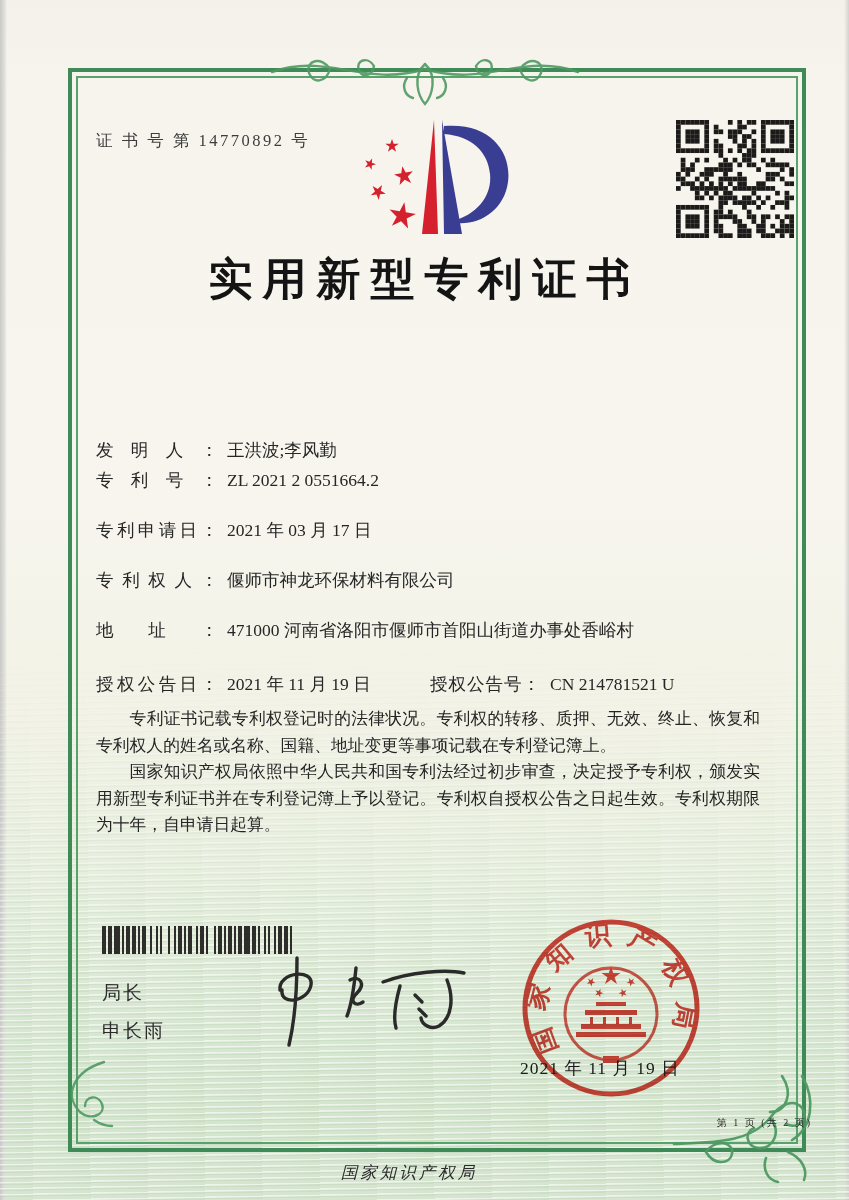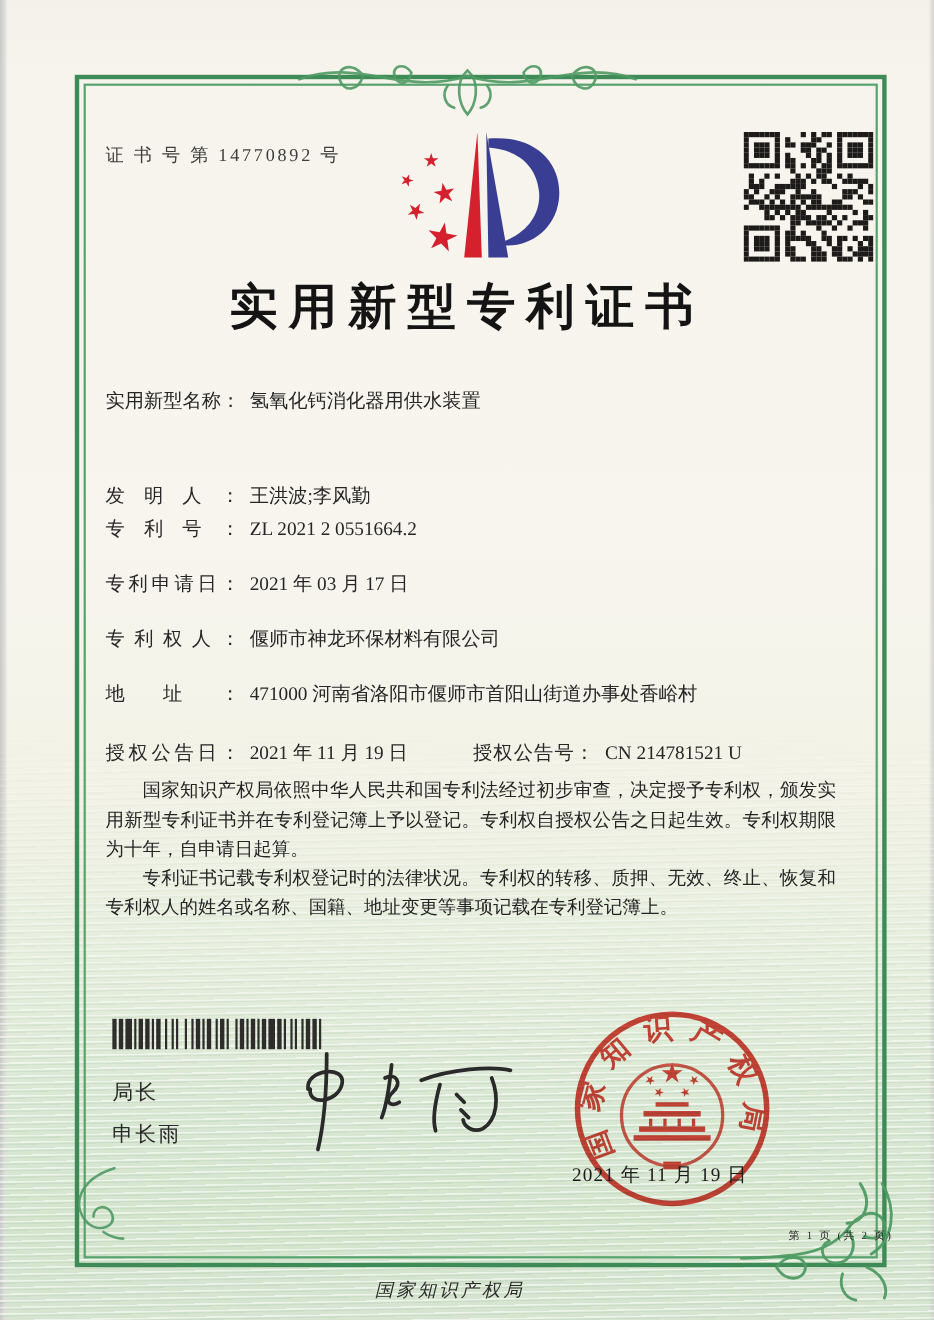--- a/index.html
+++ b/index.html
@@ -413,23 +413,20 @@
       <rect x="24" y="76" width="4" height="4" fill="#1c1b1a"></rect>
       <rect x="24" y="80" width="4" height="4" fill="#1c1b1a"></rect>
       <rect x="24" y="84" width="4" height="4" fill="#1c1b1a"></rect>
       <rect x="24" y="88" width="4" height="4" fill="#1c1b1a"></rect>
       <rect x="24" y="92" width="4" height="4" fill="#1c1b1a"></rect>
       <rect x="24" y="96" width="4" height="4" fill="#1c1b1a"></rect>
     </svg>
 
   <div class="title">实用新型专利证书</div>
 
-  <div class="row r1">
-    <span class="f-label">实用新型名称：</span><span class="f-value">氢氧化钙消化器用供水装置</span>
-  </div>
   <div class="row r2">
     <span class="f-label">发明人：</span><span class="f-value">王洪波;李风勤</span>
   </div>
   <div class="row r3">
     <span class="f-label">专利号：</span><span class="f-value">ZL 2021 2 0551664.2</span>
   </div>
   <div class="row r4">
     <span class="f-label">专利申请日：</span><span class="f-value">2021 年 03 月 17 日</span>
   </div>
   <div class="row r5">
@@ -439,22 +436,22 @@
     <span class="f-label">地址：</span><span class="f-value">471000 河南省洛阳市偃师市首阳山街道办事处香峪村</span>
   </div>
   <div class="row r7">
     <span class="f-label">授权公告日：</span><span class="f-value">2021 年 11 月 19 日</span>
     <span class="pair2">
       <span class="f-label2">授权公告号：</span><span class="f-value">CN 214781521 U</span>
     </span>
   </div>
 
   <div class="paras">
+    <p>专利证书记载专利权登记时的法律状况。专利权的转移、质押、无效、终止、恢复和专利权人的姓名或名称、国籍、地址变更等事项记载在专利登记簿上。</p>
     <p>国家知识产权局依照中华人民共和国专利法经过初步审查，决定授予专利权，颁发实用新型专利证书并在专利登记簿上予以登记。专利权自授权公告之日起生效。专利权期限为十年，自申请日起算。</p>
-    <p>专利证书记载专利权登记时的法律状况。专利权的转移、质押、无效、终止、恢复和专利权人的姓名或名称、国籍、地址变更等事项记载在专利登记簿上。</p>
   </div>
 
   <svg class="barcode" viewBox="0 0 380 28" preserveAspectRatio="none">
       <rect x="0" y="0" width="4" height="28" fill="#2e2d2b"></rect>
       <rect x="6" y="0" width="4" height="28" fill="#2e2d2b"></rect>
       <rect x="12" y="0" width="6" height="28" fill="#2e2d2b"></rect>
       <rect x="20" y="0" width="2" height="28" fill="#2e2d2b"></rect>
       <rect x="24" y="0" width="4" height="28" fill="#2e2d2b"></rect>
       <rect x="30" y="0" width="4" height="28" fill="#2e2d2b"></rect>
       <rect x="36" y="0" width="2" height="28" fill="#2e2d2b"></rect>

